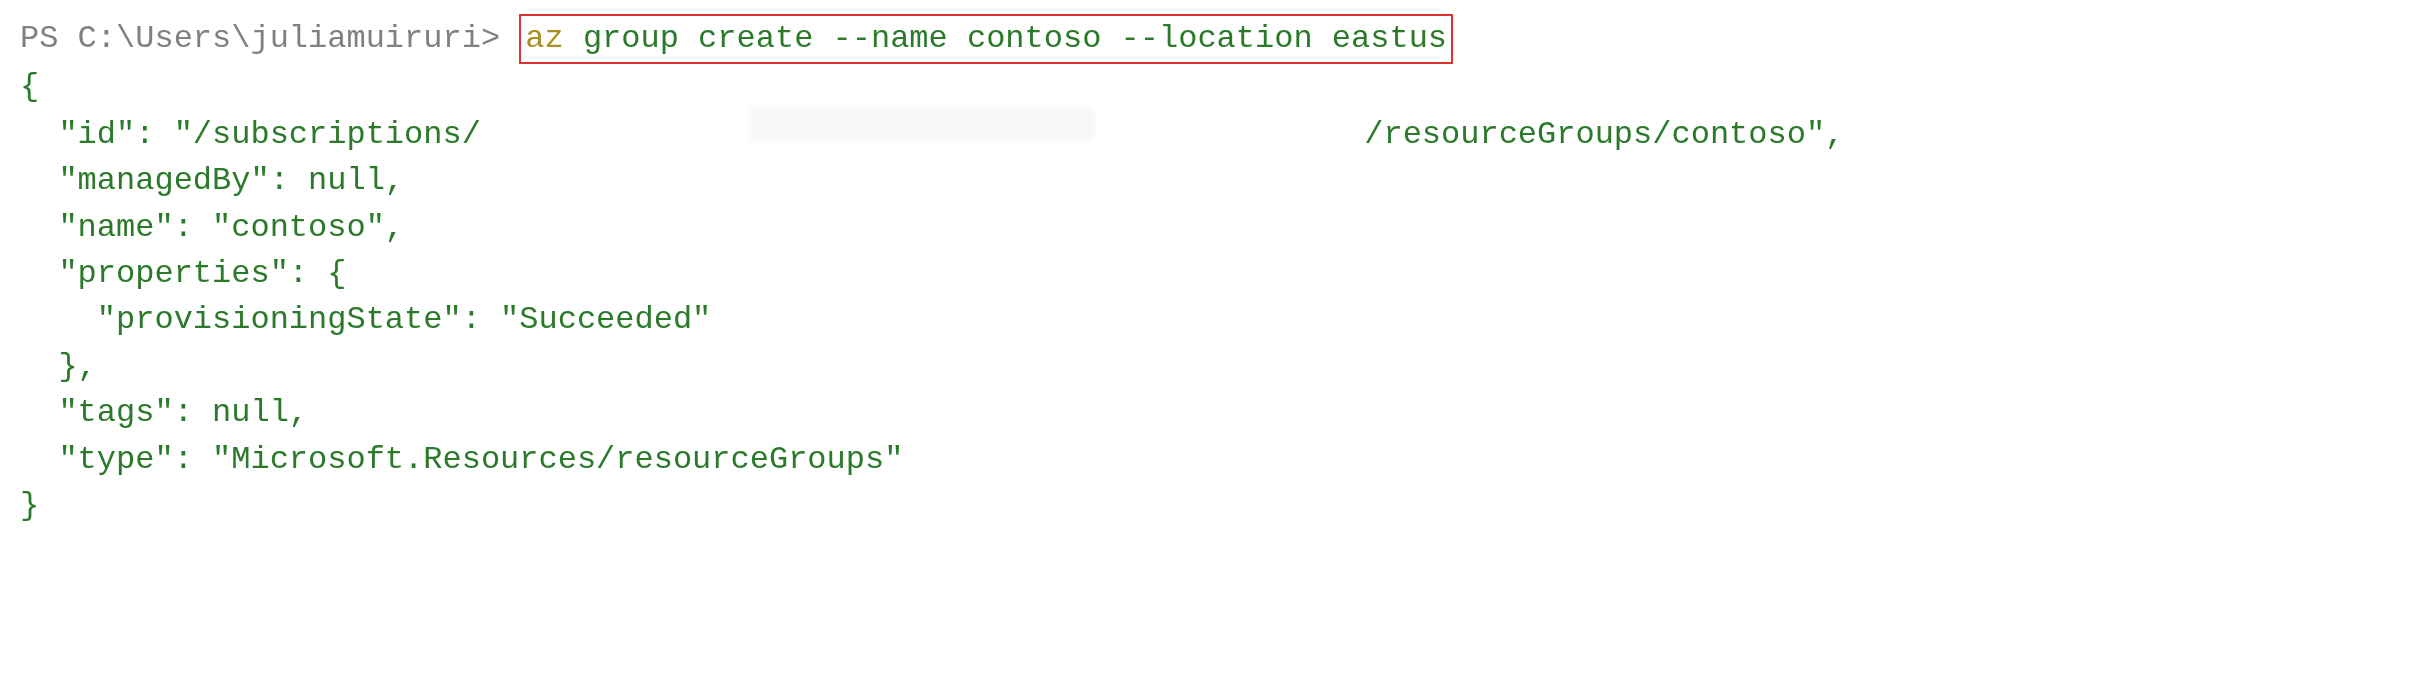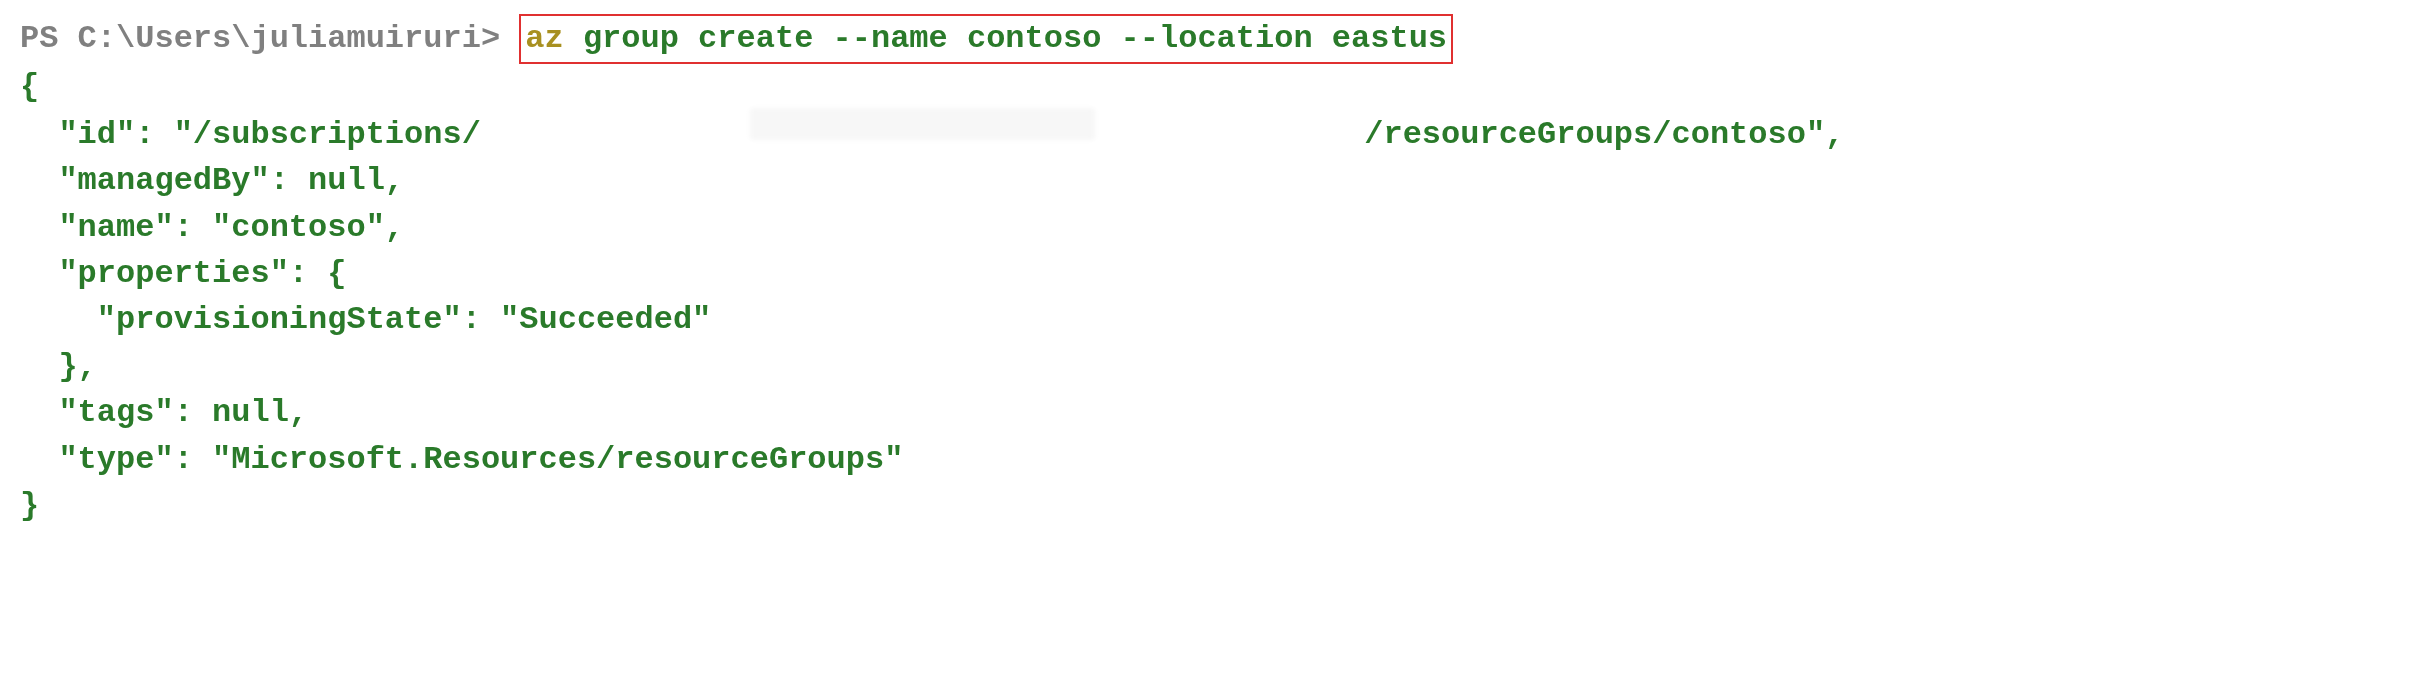--- a/index.html
+++ b/index.html
@@ -1,19 +1,18 @@
 <!DOCTYPE html>
 <html><head>
   <meta charset="utf-8">
   <style>
     * {
       margin: 0;
       padding: 0;
       box-sizing: border-box;
-      font-weight: bold;
     }
     body {
       font-family: 'Consolas', 'Courier New', monospace;
       font-size: 32px;
       background: #ffffff;
       padding: 14px 20px;
       line-height: 1.45;
       white-space: nowrap;
       overflow-x: auto;
     }

